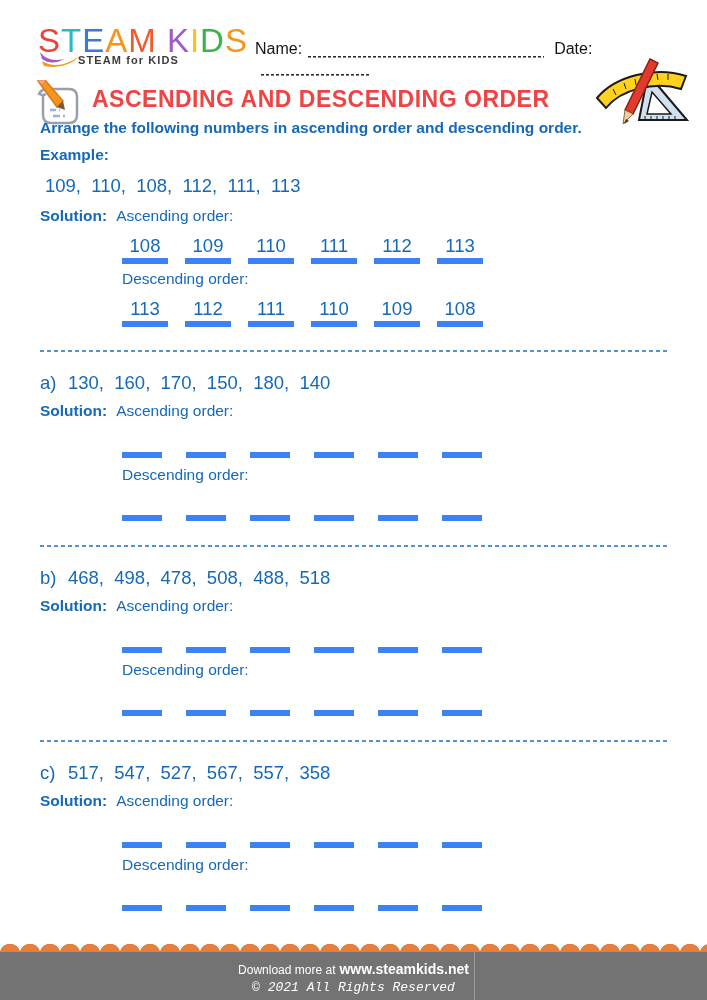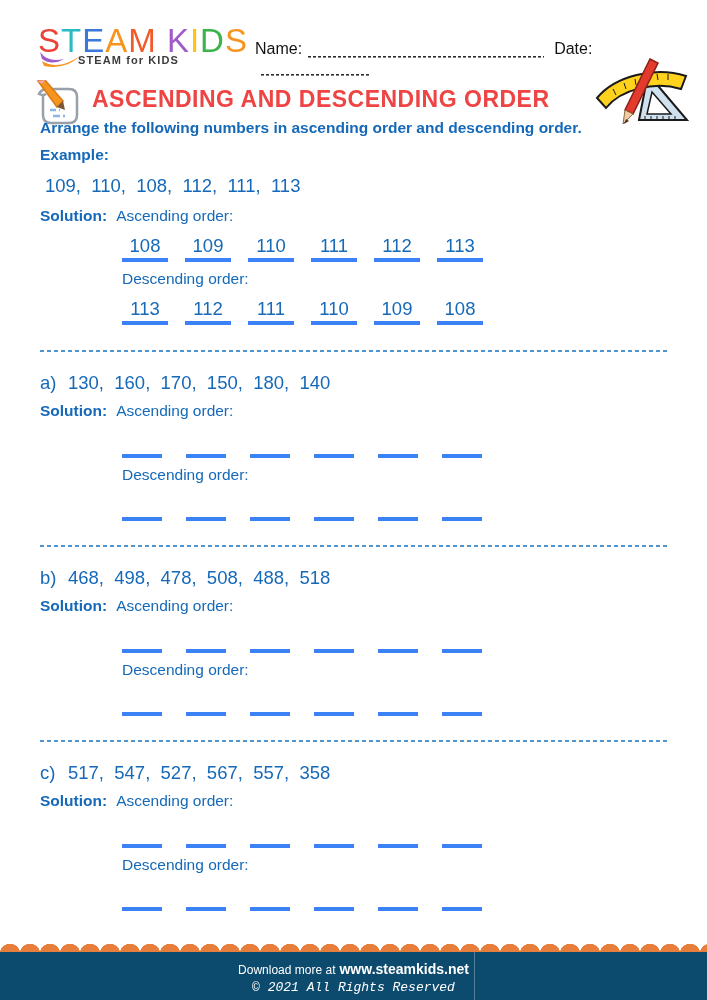--- a/index.html
+++ b/index.html
@@ -31,41 +31,41 @@
   .instruction { position:absolute; left:40px; top:119px; font-size:15.5px; font-weight:bold; }
   .example-label { position:absolute; left:40px; top:146px; font-size:15.5px; font-weight:bold; }
   .numbers-line { position:absolute; font-size:18.5px; white-space:pre; }
   .example-numbers { left:45px; top:175px; }
   .sol-row { position:absolute; left:40px; font-size:15.5px; white-space:nowrap; }
   .sol-row .bold { font-weight:bold; }
   .sol-row .reg { margin-left:9px; }
   .desc-label { position:absolute; left:122px; font-size:15.5px; }
   .cells-row { position:absolute; left:122px; white-space:nowrap; }
   .cell { display:inline-block; width:46px; margin-right:17px; text-align:center;
-          font-size:18.5px; color:#1569B8; border-bottom:4px solid #3b82f6; padding-bottom:1px; }
+          font-size:18.5px; color:#1569B8; border-bottom:6px solid #3b82f6; padding-bottom:1px; }
   .cell.empty { width:40px; margin-right:24px; height:16px; }
 
   .ex-sol   { top:207px; }
   .ex-asc   { top:235px; }
   .ex-descl { top:270px; }
   .ex-desc  { top:298px; }
 
   
   .problem { position:absolute; left:0; width:707px; height:195px;padding-left:12px; }
   .separator { position:absolute; left:40px; top:0px; width:628px; height:2px;
     background:repeating-linear-gradient(90deg,#4f93cf 0 4px, transparent 4px 7px); }
   .prob-line { position:absolute; left:40px; top:22px; font-size:18.5px; white-space:pre; }
   .prob-id { display:inline-block; width:28px; }
   .p-sol   { top:52px; }
   .p-row1  { top:92px; }
   .p-descl { top:116px; }
   .p-row2  { top:155px; }
 
   
-  .footer { position:absolute; left:0; bottom:0; width:707px; height:48px; background:#0c4a6e; color:#ffffff; }
+  .footer { position:absolute; left:0; bottom:0; width:707px; height:48px; background:#737373; color:#ffffff; }
   .scallops { position:absolute; left:0; top:-8px; width:707px; height:8px;
     background:radial-gradient(circle at 10px 10px, #E77E3C 10px, transparent 10.5px);
     background-size:20px 8px; }
   .footer-seam { position:absolute; left:474px; top:0; width:1px; height:48px; background:rgba(255,255,255,0.3); }
   .footer-line1 { position:absolute; top:9px; width:100%; text-align:center; font-size:12px; }
   .footer-site { font-size:14px; font-weight:bold; margin-left:4px; color:#ffffff; text-decoration:none; }
   .footer-line2 { position:absolute; top:28px; width:100%; text-align:center; font-size:13px; font-style:italic;font-family:Liberation Mono, monospace; }
 </style>
 </head>
 <body>

